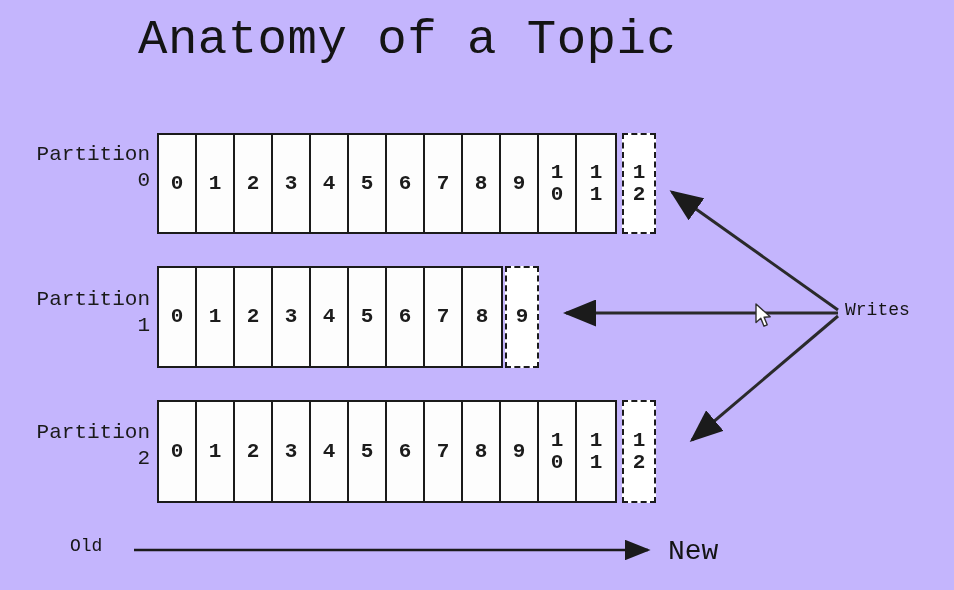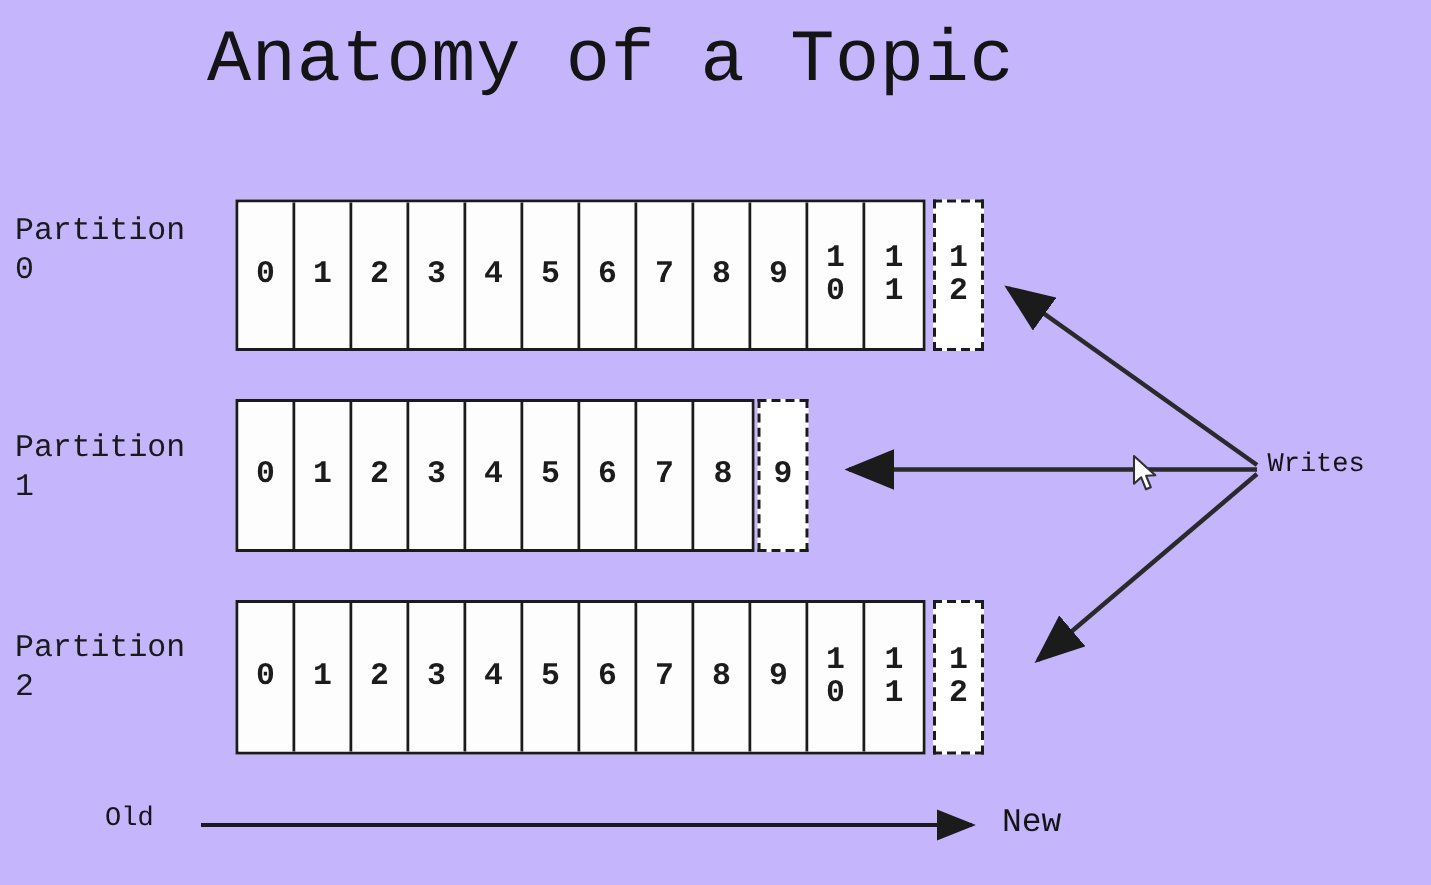--- a/index.html
+++ b/index.html
@@ -36,21 +36,21 @@
     display: flex;
     align-items: stretch;
   }
   #partition-row-0 { left: 157px; top: 133px;  height: 101px; }
   #partition-row-1 { left: 157px; top: 266px;  height: 102px; }
   #partition-row-2 { left: 157px; top: 400px;  height: 103px; }
 
   .partition-label {
     position: absolute;
     width: 140px;
-    text-align: left;
+    text-align: right;
     font-size: 21px;
     line-height: 1.25;
     color: #1a1a1a;
   }
   #partition-label-0 { left: 10px; top: 142px; }
   #partition-label-1 { left: 10px; top: 287px; }
   #partition-label-2 { left: 10px; top: 420px; }
   .partition-label .pname { display: block; }
   .partition-label .pnum  { display: block; }
 
@@ -121,21 +121,21 @@
     position: absolute;
     left: 70px;
     top: 536px;
     font-size: 18px;
     color: #141414;
   }
   #axis-new {
     position: absolute;
     left: 668px;
     top: 536px;
-    font-size: 22px;
+    font-size: 28px;
     color: #141414;
   }
 
   
   #mouse-cursor {
     position: absolute;
     left: 755px;
     top: 303px;
     width: 18px;
     height: 26px;

